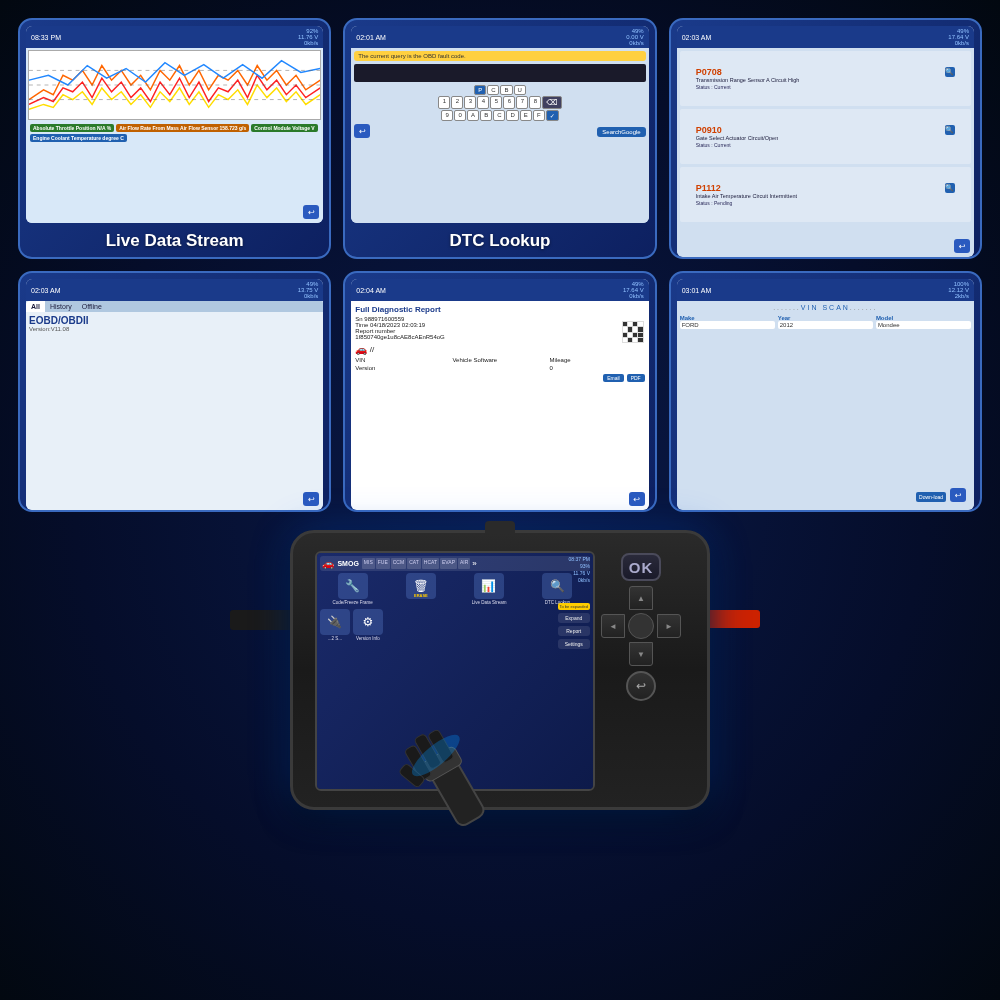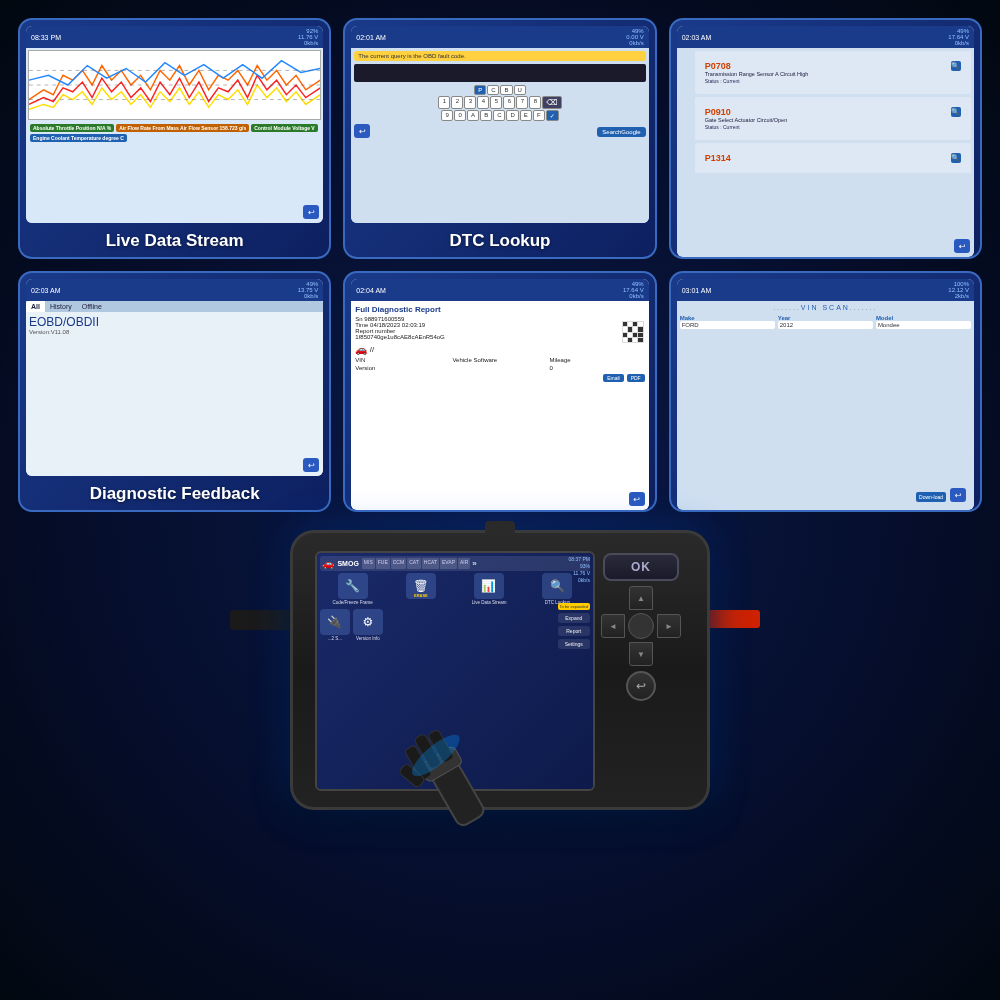--- a/index.html
+++ b/index.html
@@ -187,24 +187,23 @@
 
     
     .fault-codes-content {
       flex: 1;
       background: #d0dff0;
       padding: 3px;
     }
 
     .fault-code-item {
       margin-bottom: 3px;
-      padding: 10px;
+      padding: 16px;
       background: rgba(255,255,255,0.3);
       border-radius: 2px;
-      margin-left: 15px;
     }
 
     .fault-code-id {
       font-size: 9px;
       font-weight: bold;
       color: #d04000;
     }
 
     .fault-code-desc {
       font-size: 5.5px;
@@ -408,23 +407,23 @@
       flex-direction: column;
       gap: 5px;
       align-items: center;
     }
 
     .ok-btn {
       background: linear-gradient(180deg, #2a2a3a, #1a1a2a);
       border: 2px solid #4a4a5a;
       border-radius: 8px;
       color: #aaaacc;
-      font-size: 12px;
+      font-size: 15px;
       font-weight: bold;
-      width: 76px;
+      width: 40px;
       height: 28px;
       display: flex;
       align-items: center;
       justify-content: center;
       letter-spacing: 1px;
     }
 
     .dpad {
       width: 80px;
       height: 80px;
@@ -738,23 +737,25 @@
         <div class="fault-code-item">
           <div style="display:flex;justify-content:space-between;align-items:flex-start;">
             <span class="fault-code-id">P0910</span>
             <span class="fault-search-icon">🔍</span>
           </div>
           <div class="fault-code-desc">Gate Select Actuator Circuit/Open</div>
           <div class="fault-code-status">Status : Current</div>
         </div>
         <div class="fault-code-item">
           <div style="display:flex;justify-content:space-between;align-items:flex-start;">
-            <span class="fault-code-id">P1314</span>
+            <span class="fault-code-id">P1112</span>
             <span class="fault-search-icon">🔍</span>
           </div>
+          <div class="fault-code-desc">Intake Air Temperature Circuit Intermittent</div>
+          <div class="fault-code-status">Status : Pending</div>
         </div>
         <div class="back-btn">↩</div>
       </div>
     </div>
   </div>
 
   <div class="feature-card">
     <div class="card-screen">
       <div class="screen-header">
         <span>02:03 AM</span>
@@ -763,26 +764,25 @@
           <span>13.75 V</span>
           <span>0kb/s</span>
         </div>
       </div>
       <div class="diag-tabs">
         <span class="diag-tab active">All</span>
         <span class="diag-tab">History</span>
         <span class="diag-tab">Offline</span>
       </div>
       <div class="diag-content">
-        <div style="font-size:12px;color:#1a3a8a;font-weight:normal;">EOBD/OBDII</div>
+        <div style="font-size:10px;color:#1a3a8a;font-weight:bold;">EOBD/OBDII</div>
         <div style="font-size:6px;color:#555;">Version:V11.08</div>
         <div class="back-btn">↩</div>
       </div>
     </div>
-    <div class="card-label">Diagnostic Feedback</div>
   </div>
 
   <div class="feature-card">
     <div class="card-screen">
       <div class="screen-header">
         <span>02:04 AM</span>
         <div class="screen-status">
           <span>49%</span>
           <span>17.64 V</span>
           <span>0kb/s</span>

